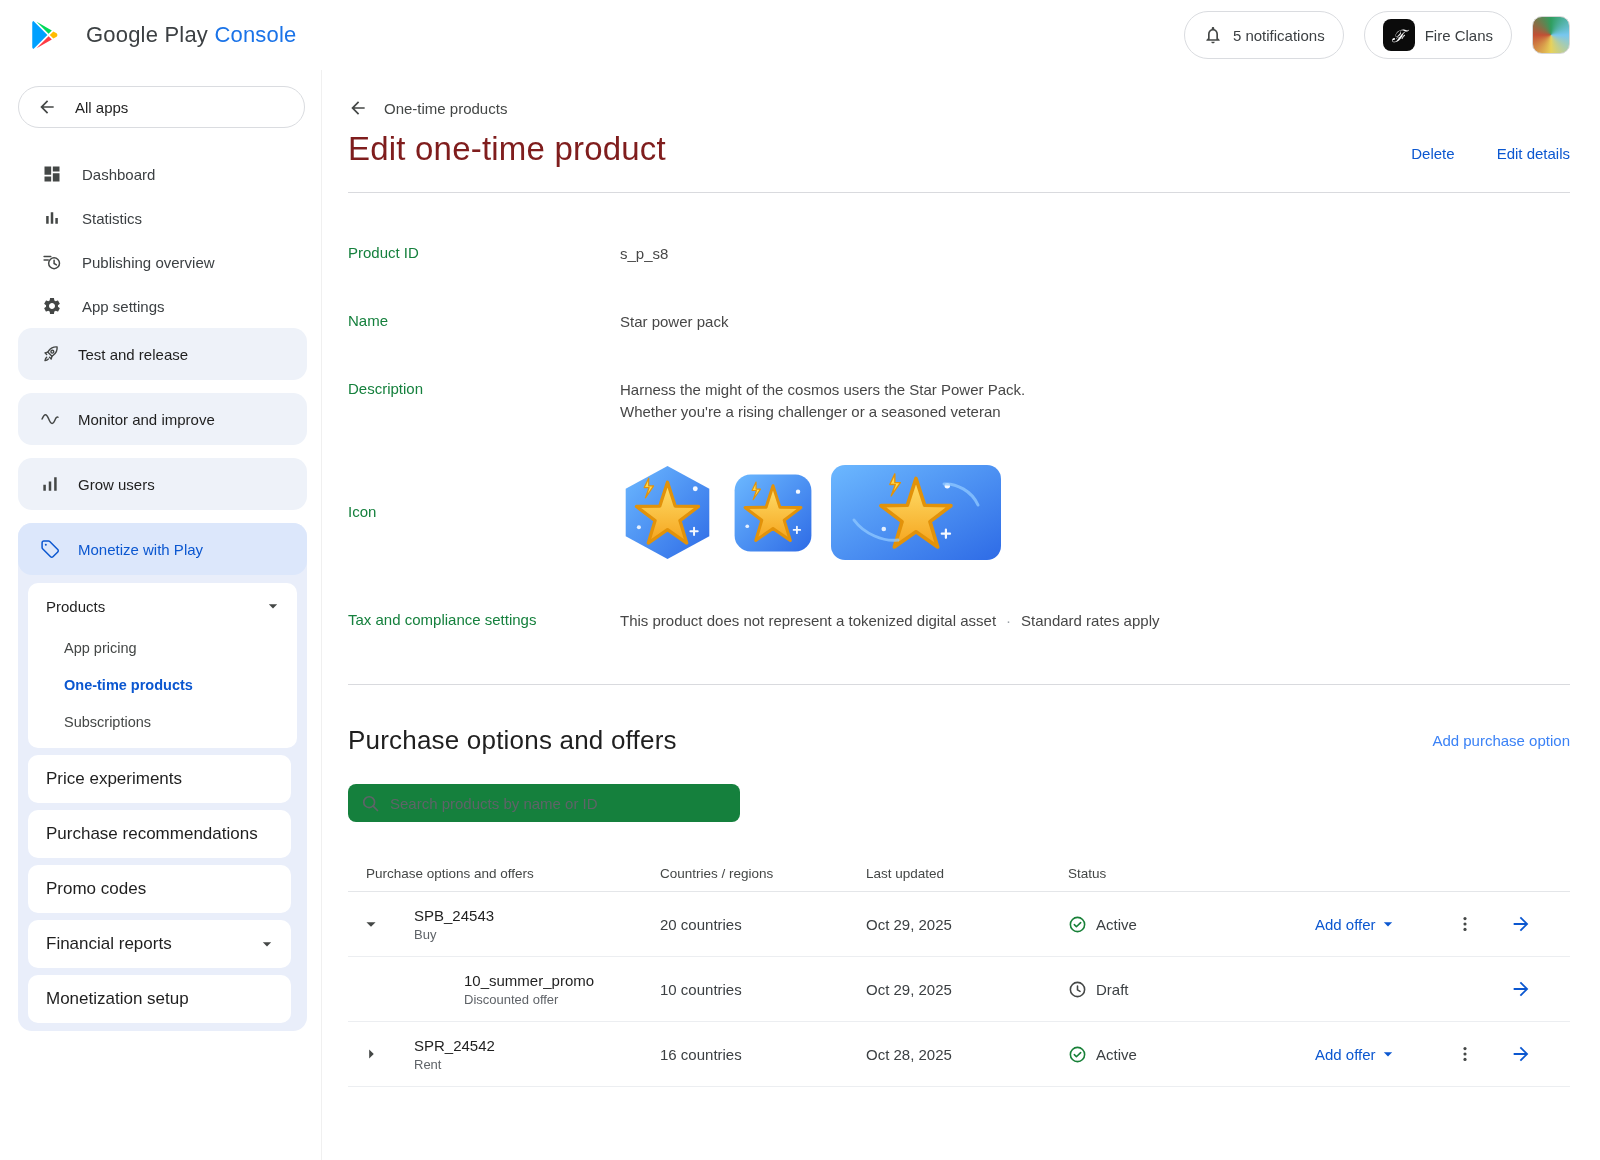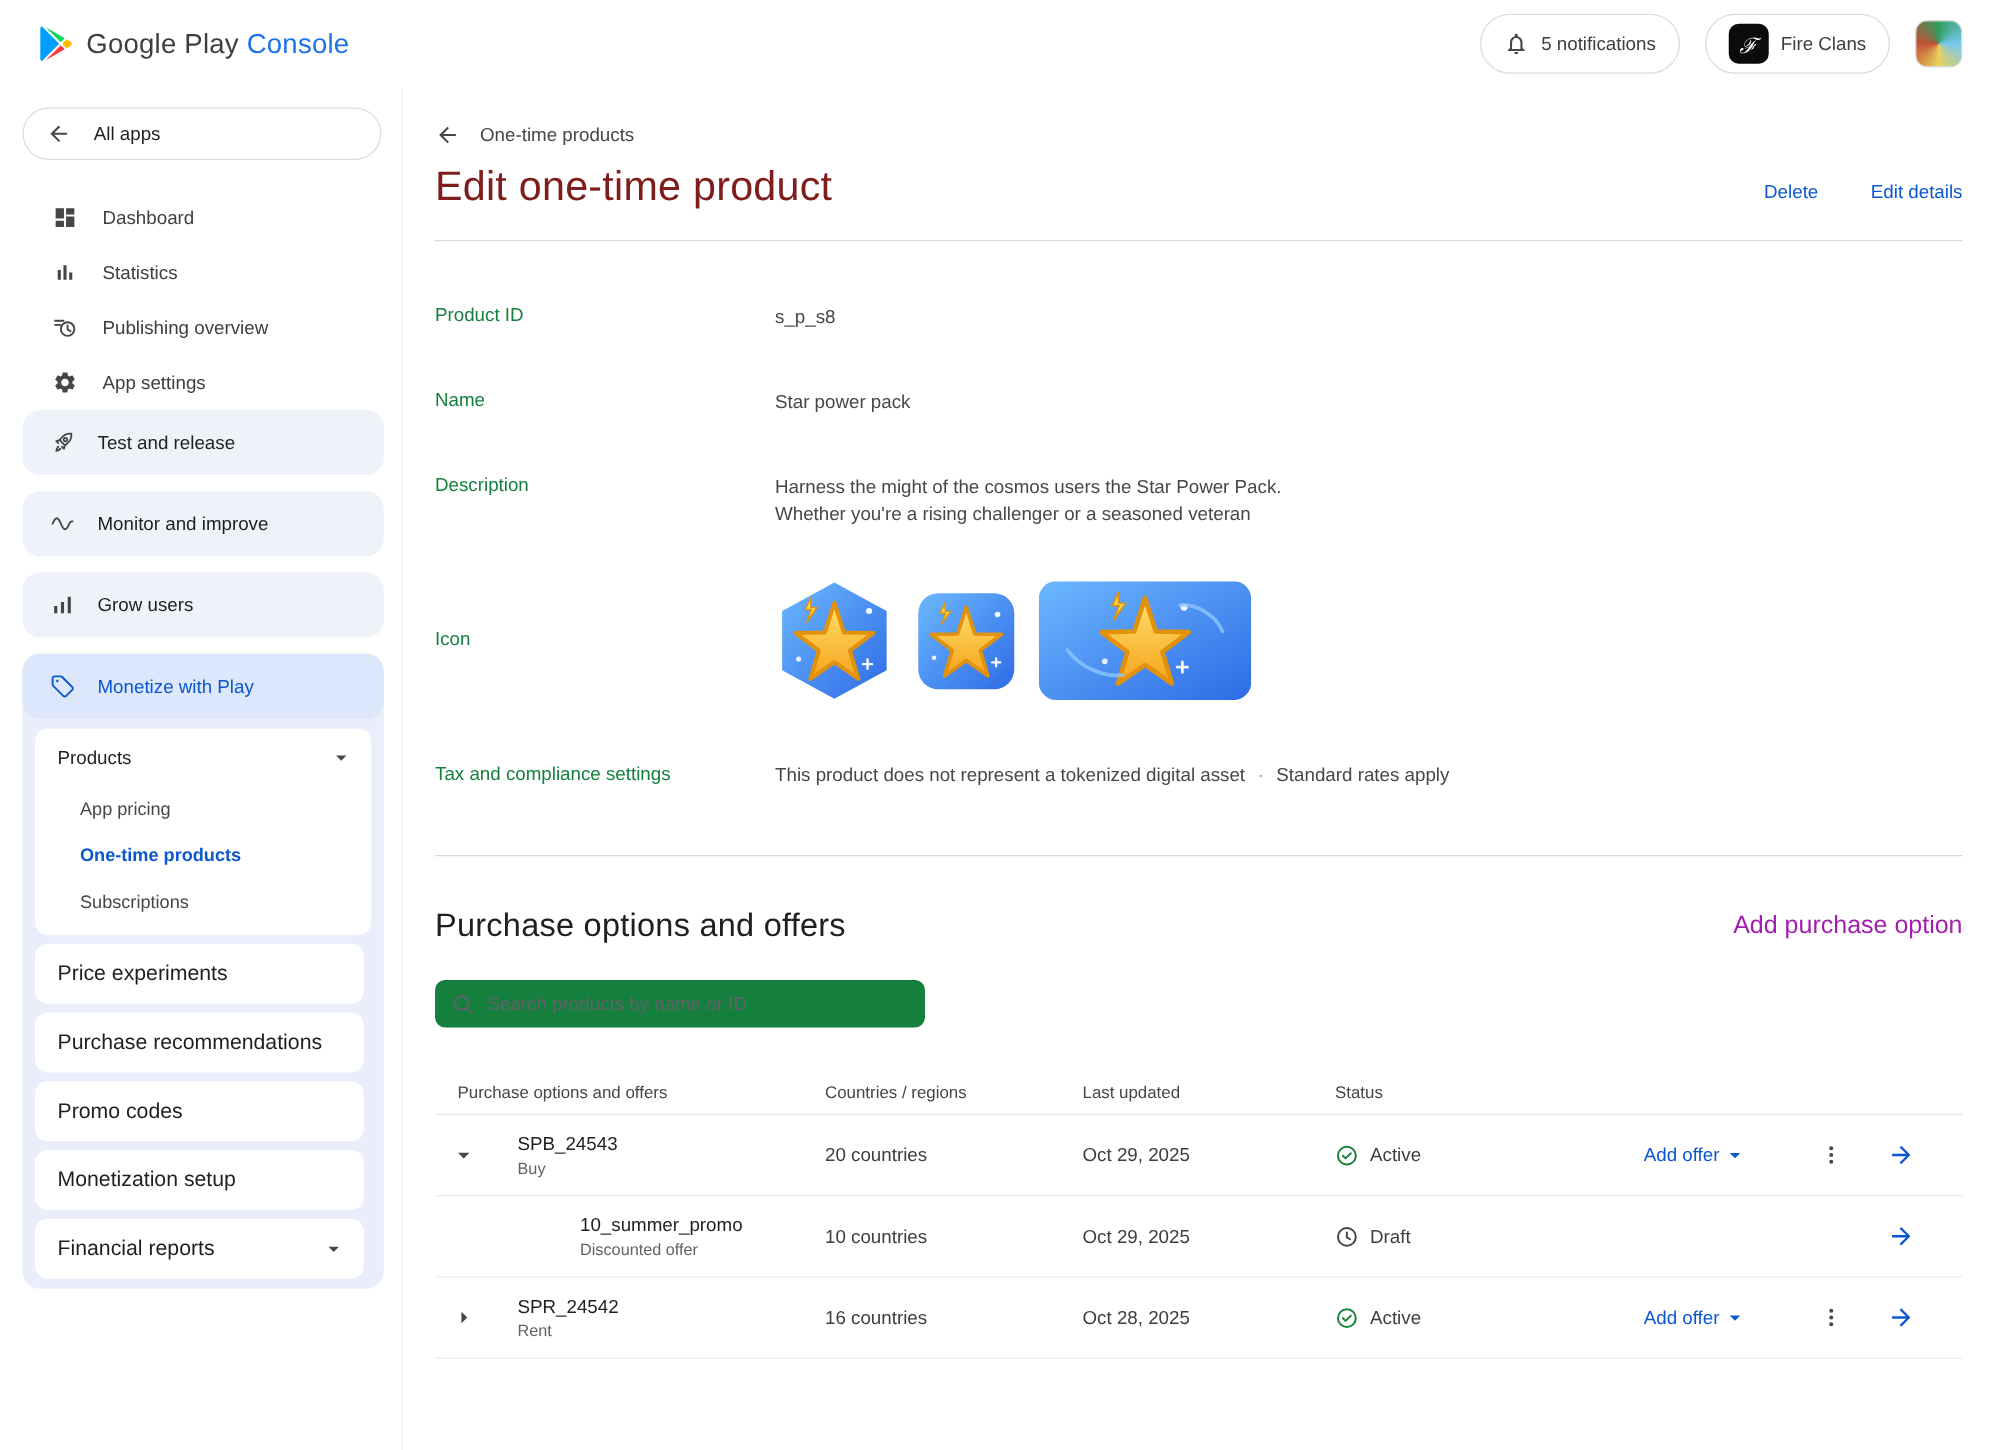--- a/index.html
+++ b/index.html
@@ -1,21 +1,21 @@
 <!DOCTYPE html>
 <html><head>
 <meta charset="utf-8">
 <style>
   * { box-sizing: border-box; margin: 0; padding: 0; }
   html, body { width: 1600px; height: 1160px; overflow: hidden; background: #fff;
     font-family: "Liberation Sans", sans-serif; color: #1f1f1f; }
 
   
   .topbar { height: 70px; display: flex; align-items: center; padding: 0 30px 0 28px; background: #fff; }
-  .logo { display: flex; align-items: center; gap: 7px; }
+  .logo { display: flex; align-items: center; gap: 24px; }
   .logo-text { font-size: 22px; letter-spacing: .2px; }
   .logo-text .brand { color: #3c4043; }
   .logo-text .console { color: #1a73e8; }
   .top-right { margin-left: auto; display: flex; align-items: center; gap: 20px; }
   .pill { display: flex; align-items: center; gap: 10px; height: 48px; padding: 0 18px;
     border: 1px solid #dadce0; border-radius: 24px; font-size: 15px; color: #3c4043; cursor: pointer; background:#fff; }
   .app-chip { width: 32px; height: 32px; border-radius: 8px; background: #0b0b0b; color: #fff;
     display: flex; align-items: center; justify-content: center; font-family: "Liberation Serif", serif;
     font-style: italic; font-size: 17px; }
   .avatar { width: 38px; height: 38px; border-radius: 10px;
@@ -58,21 +58,21 @@
   .fields { padding-top: 50px; }
   .field-row { display: grid; grid-template-columns: 272px 1fr; align-items: start; margin-bottom: 46px; }
   .field-label { font-size: 15px; color: #15803d; padding-top: 1px; }
   .field-value { font-size: 15px; color: #474747; line-height: 22px; }
   .icons-row { display: flex; align-items: center; gap: 18px; }
   .tax-line { display: flex; align-items: center; gap: 10px; }
   .tax-dot { color: #9aa0a6; }
 
   .section-row { display: flex; align-items: center; margin-top: 40px; }
   .section-title { font-size: 26px; font-weight: 500; letter-spacing: .2px; }
-  .add-option { margin-left: auto; font-size: 20px; color: #a21caf; cursor: pointer; }
+  .add-option { margin-left: auto; font-size: 15px; color: #3b82f6; cursor: pointer; }
 
   .searchbox { margin-top: 28px; width: 392px; height: 38px; background: #15803d; border-radius: 8px;
     display: flex; align-items: center; gap: 10px; padding: 0 12px; }
   .searchbox input { border: none; outline: none; background: transparent; flex: 1; font-size: 15px;
     font-family: "Liberation Sans", sans-serif; color: #1f1f1f; }
   .searchbox input::placeholder { color: #5f6368; }
 
   .ptable { margin-top: 34px; }
   .tgrid { display: grid; grid-template-columns: 46px 266px 206px 202px 247px 125px 50px 50px; align-items: center; }
   .thead { height: 36px; border-bottom: 1px solid #e4e6e9; font-size: 13.5px; color: #444746; }
@@ -260,30 +260,30 @@
       <div class="link-card">
         <span>Price experiments</span>
       </div>
       <div class="link-card">
         <span>Purchase recommendations</span>
       </div>
       <div class="link-card">
         <span>Promo codes</span>
       </div>
       <div class="link-card">
-        <span>Monetization setup</span>
-      </div>
-      <div class="link-card">
         <span>Financial reports</span>
         <span class="spacer"></span>
         <span class="icon">
           <svg width="20" height="20" viewBox="0 0 24 24">
               <path fill="#444746" d="M7 10l5 5 5-5z"></path>
             </svg>
         </span>
+      </div>
+      <div class="link-card">
+        <span>Monetization setup</span>
       </div>
     </div>
   </nav>
 
   <main class="main">
     <div class="breadcrumb">
       <span class="icon" style="cursor:pointer">
         <svg width="20" height="20" viewBox="0 0 24 24">
             <path fill="#444746" d="M20 11H7.8l5.6-5.6L12 4l-8 8 8 8 1.4-1.4L7.8 13H20z"></path>
           </svg>

